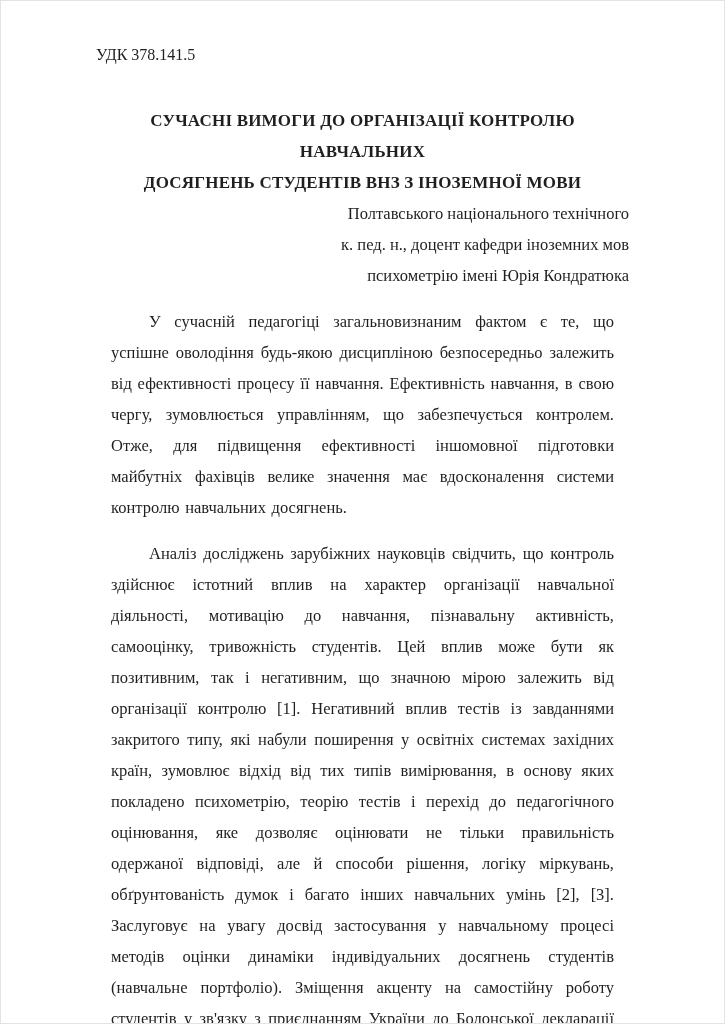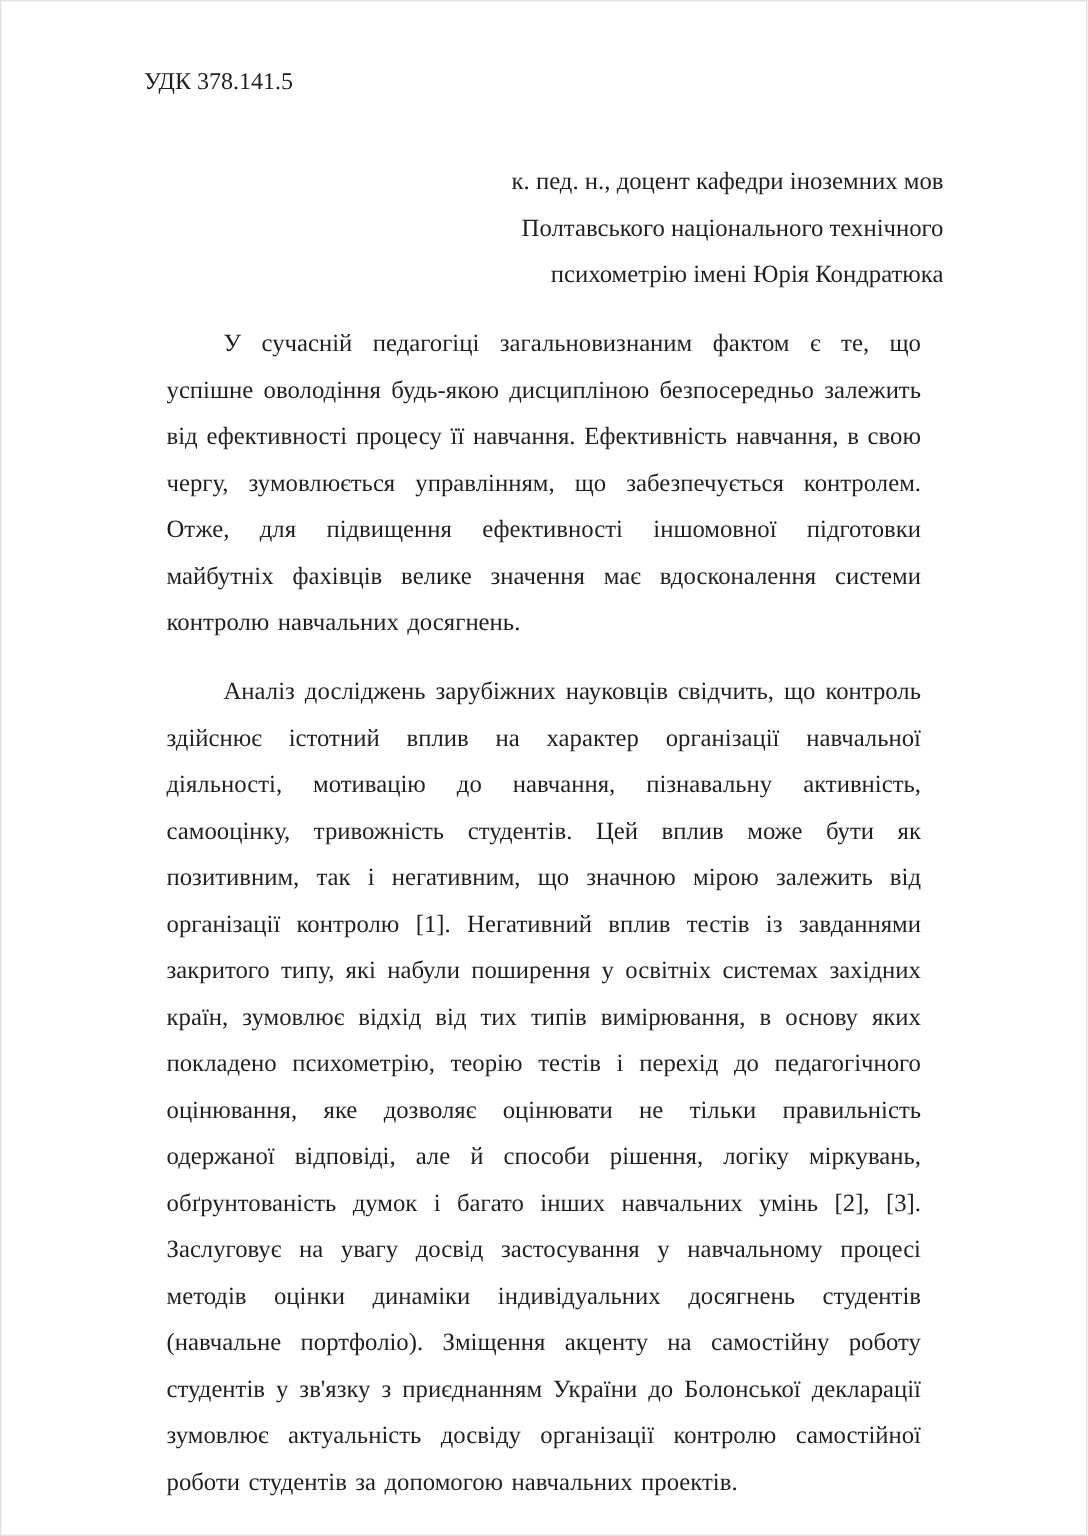--- a/index.html
+++ b/index.html
@@ -66,25 +66,29 @@
     color: #1f1f1f;
   }
 </style>
 </head>
 <body>
 
 <div class="page">
 
   <div class="udk">УДК 378.141.5</div>
 
+  <div class="title">
+    <div>СУЧАСНІ ВИМОГИ ДО ОРГАНІЗАЦІЇ КОНТРОЛЮ НАВЧАЛЬНИХ</div>
+    <div>ДОСЯГНЕНЬ СТУДЕНТІВ ВНЗ З ІНОЗЕМНОЇ МОВИ</div>
+  </div>
 
 
   <div class="affiliation">
+    <div>Полтавського національного технічного</div>
     <div>к. пед. н., доцент кафедри іноземних мов</div>
-    <div>Полтавського національного технічного</div>
     <div>психометрію імені Юрія Кондратюка</div>
   </div>
 
   <div class="body-text">
     <p class="para">У сучасній педагогіці загальновизнаним фактом є те, що успішне оволодіння будь-якою дисципліною безпосередньо залежить від ефективності процесу її навчання. Ефективність навчання, в свою чергу, зумовлюється управлінням, що забезпечується контролем. Отже, для підвищення ефективності іншомовної підготовки майбутніх фахівців велике значення має вдосконалення системи контролю навчальних досягнень.</p>
     <p class="para">Аналіз досліджень зарубіжних науковців свідчить, що контроль здійснює істотний вплив на характер організації навчальної діяльності, мотивацію до навчання, пізнавальну активність, самооцінку, тривожність студентів. Цей вплив може бути як позитивним, так і негативним, що значною мірою залежить від організації контролю [1]. Негативний вплив тестів із завданнями закритого типу, які набули поширення у освітніх системах західних країн, зумовлює відхід від тих типів вимірювання, в основу яких покладено психометрію, теорію тестів і перехід до педагогічного оцінювання, яке дозволяє оцінювати не тільки правильність одержаної відповіді, але й способи рішення, логіку міркувань, обґрунтованість думок і багато інших навчальних умінь [2], [3]. Заслуговує на увагу досвід застосування у навчальному процесі методів оцінки динаміки індивідуальних досягнень студентів (навчальне портфоліо). Зміщення акценту на самостійну роботу студентів у зв'язку з приєднанням України до Болонської декларації зумовлює актуальність досвіду організації контролю самостійної роботи студентів за допомогою навчальних проектів.</p>
   </div>
 
 
 </div>

